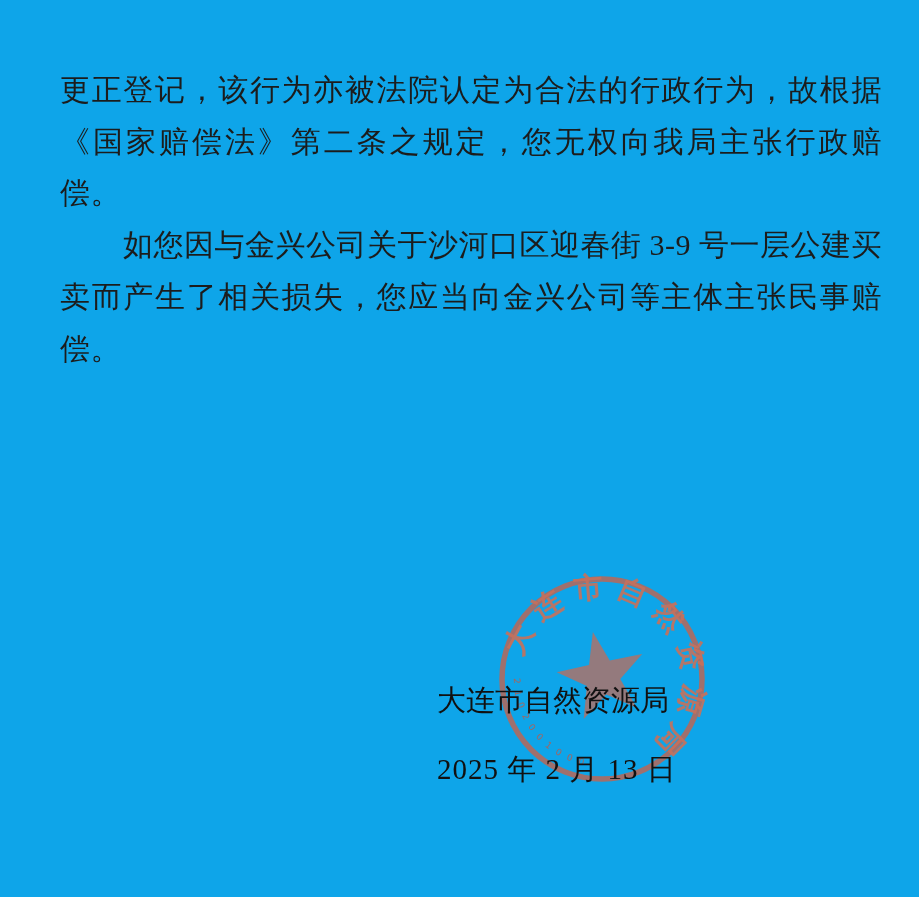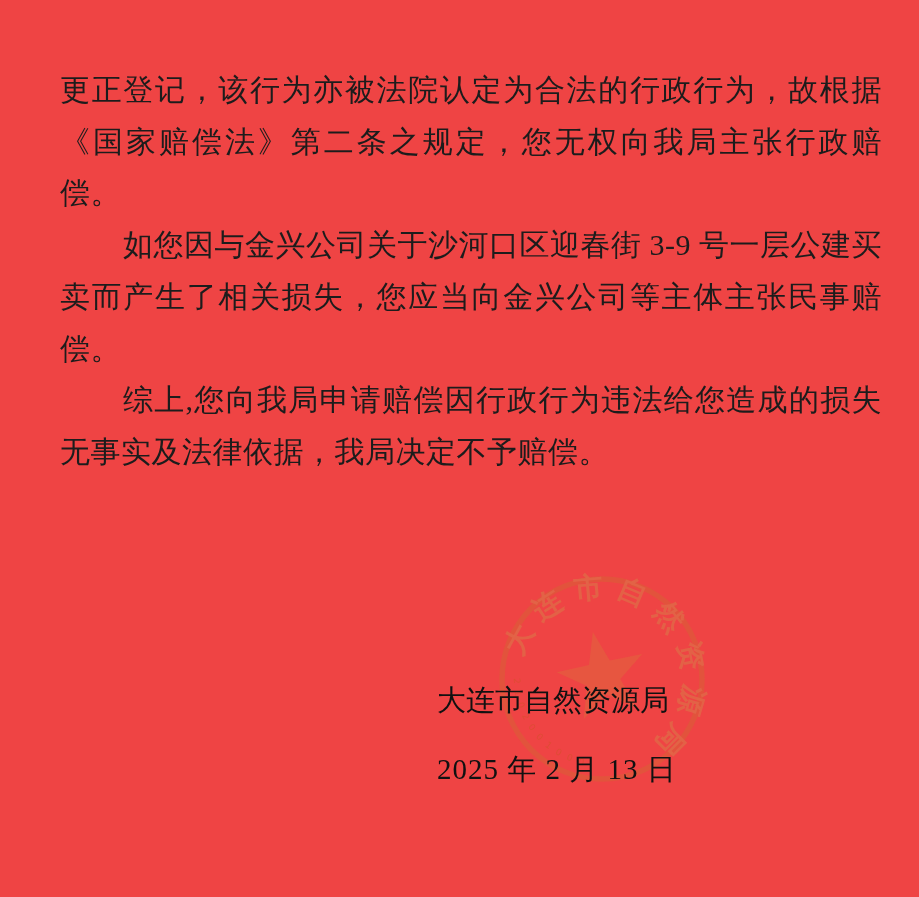--- a/index.html
+++ b/index.html
@@ -11,21 +11,21 @@
     width: 919px;
     height: 897px;
     overflow: hidden;
     position: relative;
     font-family: "Liberation Serif", "DejaVu Serif", serif;
     color: #1c1c1c;
   }
   .page {
     position: absolute;
     inset: 0;
-    background: #ef4444;
+    background: #0ea5e9;
   }
   .body-text {
     position: absolute;
     top: 64px;
     left: 60px;
     width: 822px;
   }
   .para {
     margin: 0;
     font-size: 30px;
@@ -82,21 +82,20 @@
   }
 </style>
 </head>
 <body>
 
 <div class="page">
 
   <div class="body-text">
     <p class="para">更正登记，该行为亦被法院认定为合法的行政行为，故根据《国家赔偿法》第二条之规定，您无权向我局主张行政赔偿。</p>
     <p class="para indent">如您因与金兴公司关于沙河口区迎春街 3-9 号一层公建买卖而产生了相关损失，您应当向金兴公司等主体主张民事赔偿。</p>
-    <p class="para indent">综上,您向我局申请赔偿因行政行为违法给您造成的损失无事实及法律依据，我局决定不予赔偿。</p>
   </div>
 
   <svg class="seal" viewBox="0 0 220 220" xmlns="http://www.w3.org/2000/svg" aria-hidden="true">
     <circle class="seal-ring" cx="110" cy="110" r="100"></circle>
     <g transform="rotate(37 110 110)">
       <path id="sealTopArc" d="M 34 140.7 A 82 82 0 1 1 186 140.7" fill="none"></path>
       <text class="seal-name" font-size="29" letter-spacing="11">
         <textPath href="#sealTopArc">大连市自然资源局</textPath>
       </text>
       <path id="sealBottomArc" d="M 33.8 154 A 88 88 0 0 0 186.2 154" fill="none"></path>

